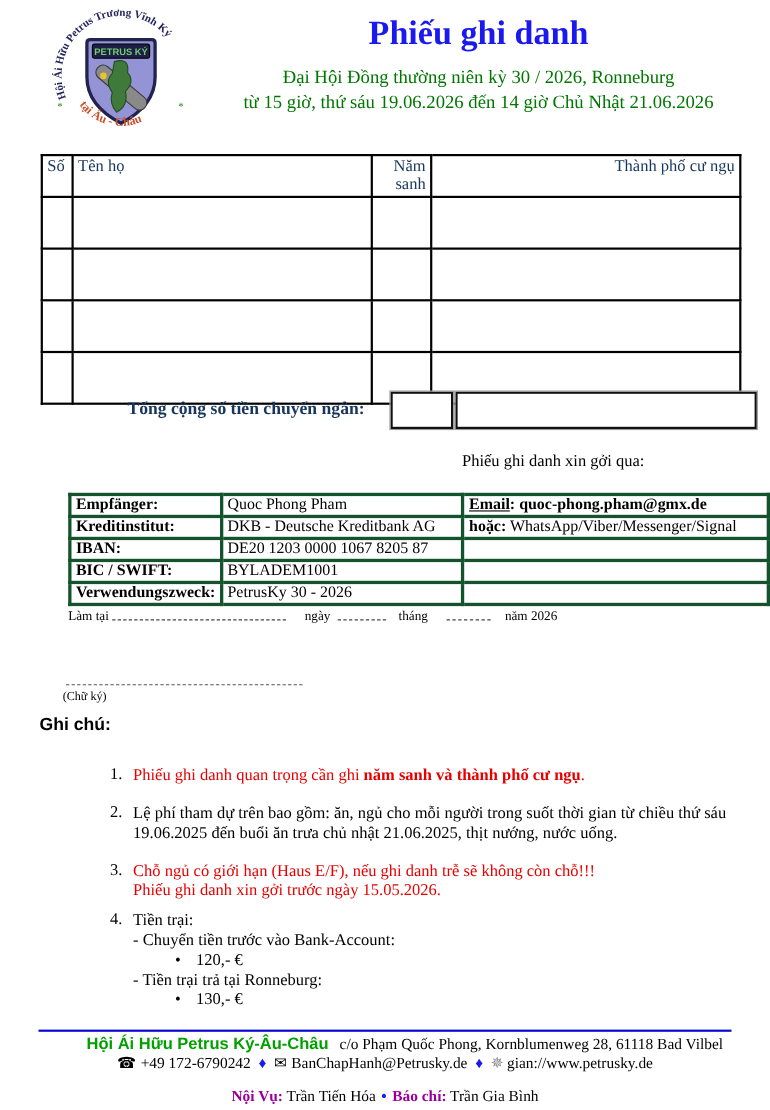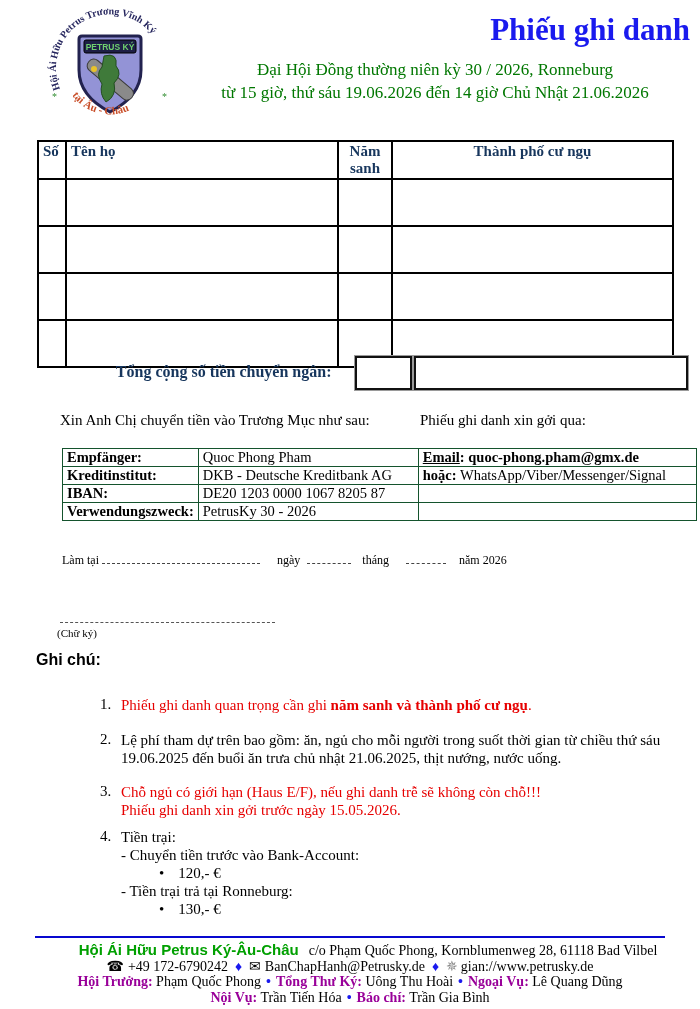--- a/index.html
+++ b/index.html
@@ -1,44 +1,44 @@
 <!DOCTYPE html>
 <html style="--blue: #1a1aee; --green: #007700; --navy: #17365d; --red: #e60000; --purple: #990099; --fgreen: #00a000;"><head>
 <meta charset="utf-8">
 <style>
   html,body{margin:0;padding:0;background:#fff;}
   #page{position:relative;width:700px;height:1009px;background:#fff;overflow:hidden;
         font-family:"Liberation Serif",serif;color:#000;}
 
   
   .logo{position:absolute;left:42px;top:6px;width:136px;height:128px;}
-  .doc-title{position:absolute;left:180px;top:12px;width:510px;text-align:right;
+  .doc-title{position:absolute;left:180px;top:12px;width:510px;text-align:center;
              font-size:31px;font-weight:bold;color:var(--blue,#1a1aee);}
   .sub1{position:absolute;left:180px;top:60px;width:510px;text-align:center;
         font-size:17px;color:var(--green,#007700);}
   .sub2{position:absolute;left:180px;top:83px;width:510px;text-align:center;
         font-size:17px;color:var(--green,#007700);}
 
   
   .reg-table{position:absolute;left:37px;top:140px;border-collapse:collapse;table-layout:fixed;}
   .reg-table th,.reg-table td{border:2px solid #000;padding:1px 4px;vertical-align:top;}
-  .reg-table th{color:var(--navy,#17365d);font-size:15px;font-weight:bold;height:32px;text-align:left;}
-  .reg-table th.c{text-align:center;}
+  .reg-table th{color:var(--navy,#17365d);font-size:15px;font-weight:normal;height:32px;text-align:left;}
+  .reg-table th.c{text-align:right;}
   .reg-table td{height:43px;}
   .total-row{position:absolute;left:37px;top:356px;width:651px;height:34px;display:flex;}
   .total-label{width:304px;text-align:right;padding-right:24px;line-height:32px;
                font-size:16px;font-weight:bold;color:var(--navy,#17365d);}
   .total-cell-small{width:54px;border:2px solid #111;outline:1px solid #9a9a9a;background:#fff;}
   .total-cell-big{width:279px;border:2px solid #111;outline:1px solid #9a9a9a;background:#fff;margin-left:2px;}
 
   
   .transfer-left{position:absolute;left:60px;top:412px;font-size:15px;}
   .transfer-right{position:absolute;left:420px;top:412px;font-size:15px;}
   .bank-table{position:absolute;left:62px;top:448px;border-collapse:collapse;table-layout:fixed;}
-  .bank-table td{border:1px solid #14532d;font-size:14.5px;padding:0 4px;height:17px;
+  .bank-table td{border:3px solid #14532d;font-size:14.5px;padding:0 4px;height:17px;
                  white-space:nowrap;overflow:hidden;}
   .bank-table td.lbl{font-weight:bold;}
   .bank-table td.contact{font-weight:bold;}
   .bank-table .u{text-decoration:underline;}
   .bank-table .normal{font-weight:normal;}
 
   
   .date-line{position:absolute;left:62px;top:549px;font-size:12px;}
   .dash{display:inline-block;border-bottom:1px dashed #444;height:14px;}
 
@@ -146,21 +146,20 @@
         </tr>
       </tbody>
   </table>
 
   <div class="total-row">
     <div class="total-label">Tổng cộng số tiền chuyển ngân:</div>
     <div class="total-cell-small"></div>
     <div class="total-cell-big"></div>
   </div>
 
-  <div class="transfer-left">Xin Anh Chị chuyển tiền vào Trương Mục như sau:</div>
   <div class="transfer-right">Phiếu ghi danh xin gởi qua:</div>
 
   <table class="bank-table">
     <colgroup>
         <col style="width:130px">
         <col style="width:220px">
         <col style="width:278px">
       </colgroup>
     <tbody>
       <tr>
@@ -169,20 +168,25 @@
         <td class="contact"><span class="u">Email</span><span>: </span><span>quoc-phong.pham@gmx.de</span></td>
       </tr>
       <tr>
         <td class="lbl">Kreditinstitut:</td>
         <td>DKB - Deutsche Kreditbank AG</td>
         <td class="contact"><span>hoặc:</span><span class="normal"> WhatsApp/Viber/Messenger/Signal</span></td>
       </tr>
       <tr>
         <td class="lbl">IBAN:</td>
         <td>DE20 1203 0000 1067 8205 87</td>
+        <td></td>
+      </tr>
+      <tr>
+        <td class="lbl">BIC / SWIFT:</td>
+        <td>BYLADEM1001</td>
         <td></td>
       </tr>
       <tr>
         <td class="lbl">Verwendungszweck:</td>
         <td>PetrusKy 30 - 2026</td>
         <td></td>
       </tr>
     </tbody>
   </table>
 
@@ -222,20 +226,17 @@
     <div class="indent"><span>•</span><span class="amt">130,- €</span></div>
   </div>
 
   <div class="footer-rule"></div>
   <div class="f-line f1">
     <span class="org">Hội Ái Hữu Petrus Ký-Âu-Châu</span><span>c/o  Phạm Quốc Phong,  Kornblumenweg 28, 61118 Bad Vilbel</span>
   </div>
   <div class="f-line f2">
     <span class="picon">☎</span><span>+49 172-6790242</span><span class="diam">♦</span><span class="picon">✉</span><span>BanChapHanh@Petrusky.de</span><span class="diam">♦</span><span class="webstar">✵</span><span>gian://www.petrusky.de</span>
   </div>
-  <div class="f-line f3">
-    <span class="role">Hội Trưởng:</span><span> Phạm Quốc Phong</span><span class="bdot">•</span><span class="role">Tổng Thư Ký:</span><span> Uông Thu Hoài</span><span class="bdot">•</span><span class="role">Ngoại Vụ:</span><span> Lê Quang Dũng</span>
-  </div>
   <div class="f-line f4">
     <span class="role">Nội Vụ:</span><span> Trần Tiến Hóa</span><span class="bdot">•</span><span class="role">Báo chí:</span><span> Trần Gia Bình</span>
   </div>
 
 </div>
 
 </body></html>

